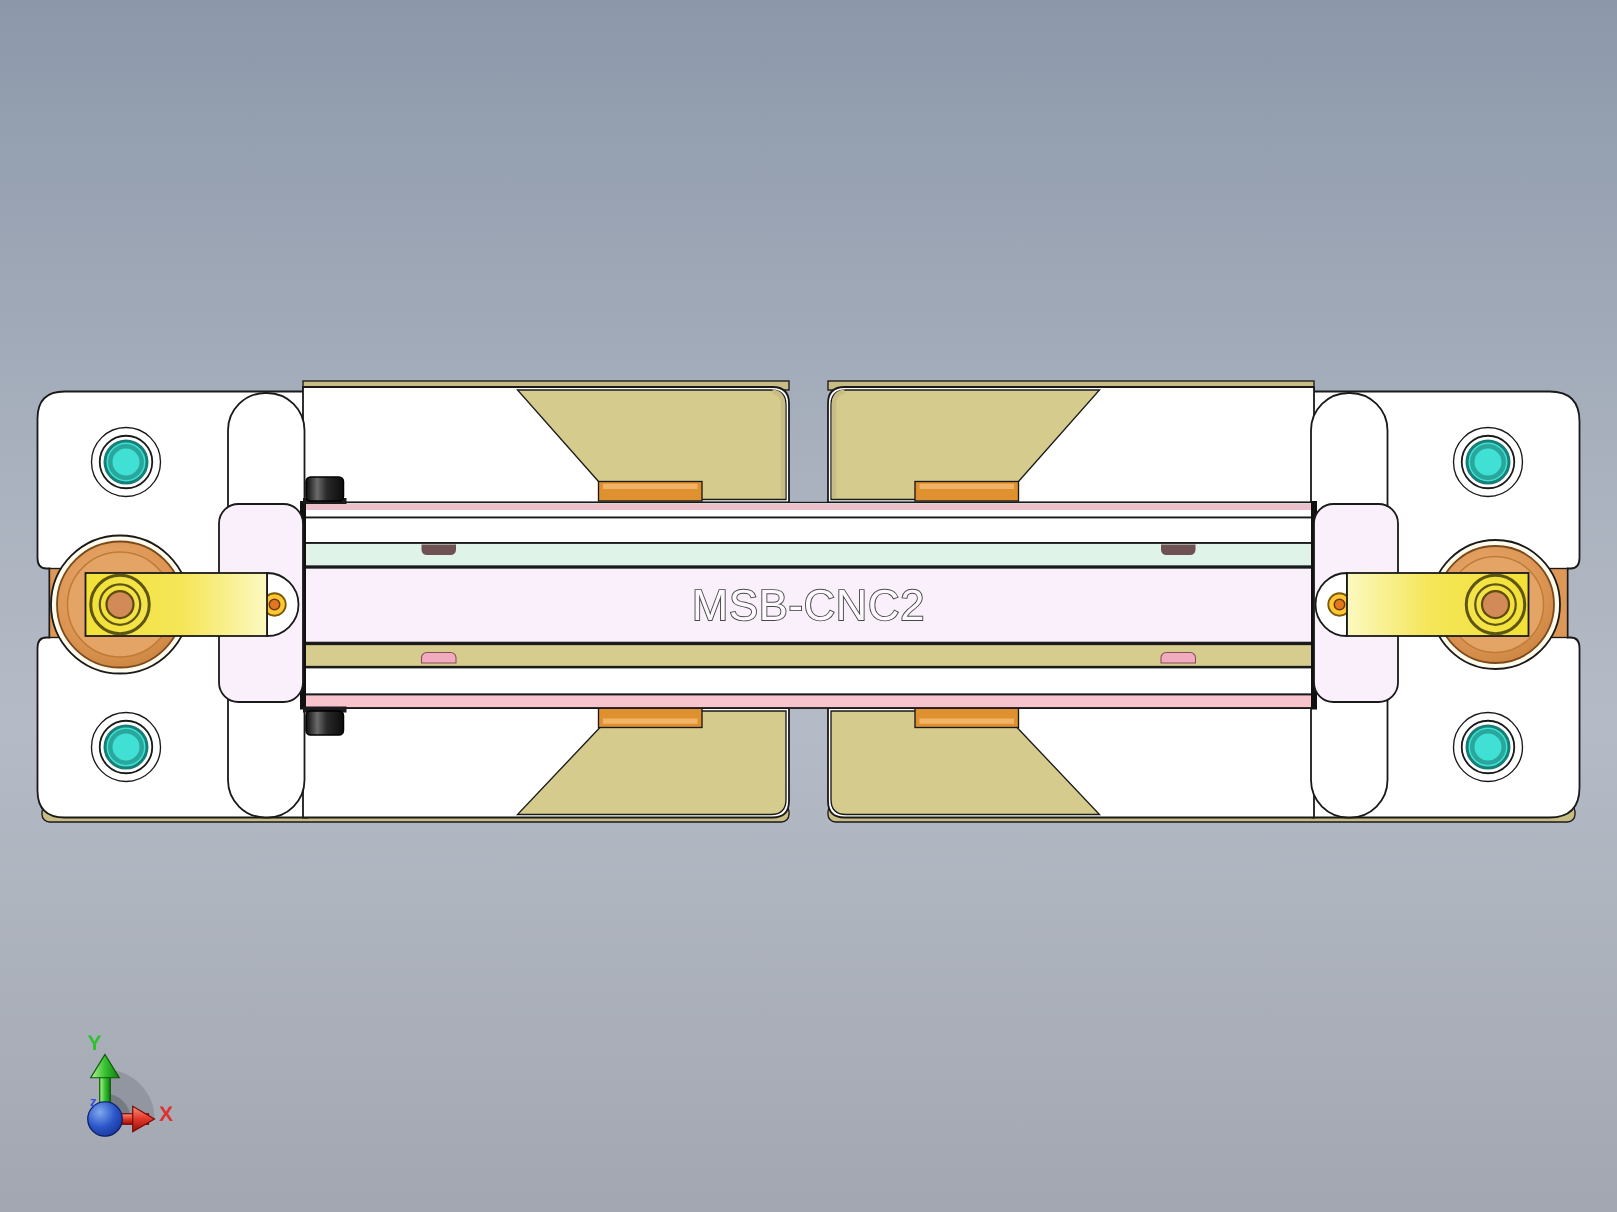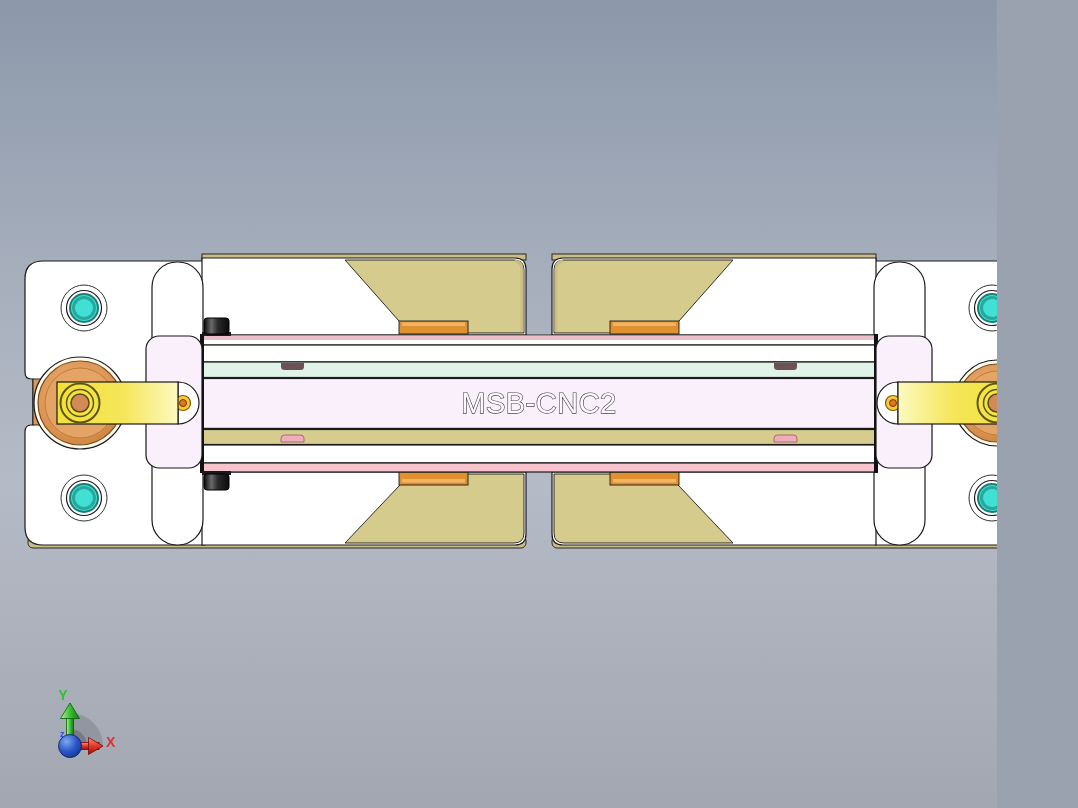--- a/index.html
+++ b/index.html
@@ -1,16 +1,16 @@
 <!DOCTYPE html>
 <html style="--background-top: #8C98AA; --background-mid: #B5BBC6; --background-bottom: #A2A7B1; --body-white: #FFFFFF; --outline: #1A1A1A; --khaki: #D5CB8D; --khaki-band: #D6CC8E; --tan-edge: #C9BD85; --mint-band: #DFF3E8; --lavender: #F9F0FB; --pink-band: #F7C3CC; --pink-strip: #EBC0CB; --orange-tab: #E0912F; --orange-boss: #DD9857; --yellow: #F2E136; --yellow-pale: #FCF9C0; --cyan-hole: #40E0D4; --dark-tab: #6E5152; --pink-tab: #F0ACBE; --axis-x: #E03030; --axis-y: #2EC22E; --axis-z: #3050E0; --origin-sphere: #2A4AB8;"><head>
 <meta charset="utf-8">
 <style>
   html,body{margin:0;padding:0;background:#9aa2af;}
-  .viewport{position:relative;width:997px;height:808px;overflow:hidden;}
+  .viewport{position:relative;width:1078px;height:808px;overflow:hidden;}
   svg{position:absolute;left:0;top:0;display:block;}
   .ln{stroke:var(--outline);stroke-width:1.2;}
   .ln2{stroke:var(--outline);stroke-width:2.2;}
   .thin{stroke:var(--outline);stroke-width:0.9;}
   .white{fill:var(--body-white);}
   .khaki{fill:var(--khaki);}
   .mint{fill:var(--mint-band);}
   .lav{fill:var(--lavender);}
   .pinkb{fill:var(--pink-band);}
   .khb{fill:var(--khaki-band);}

